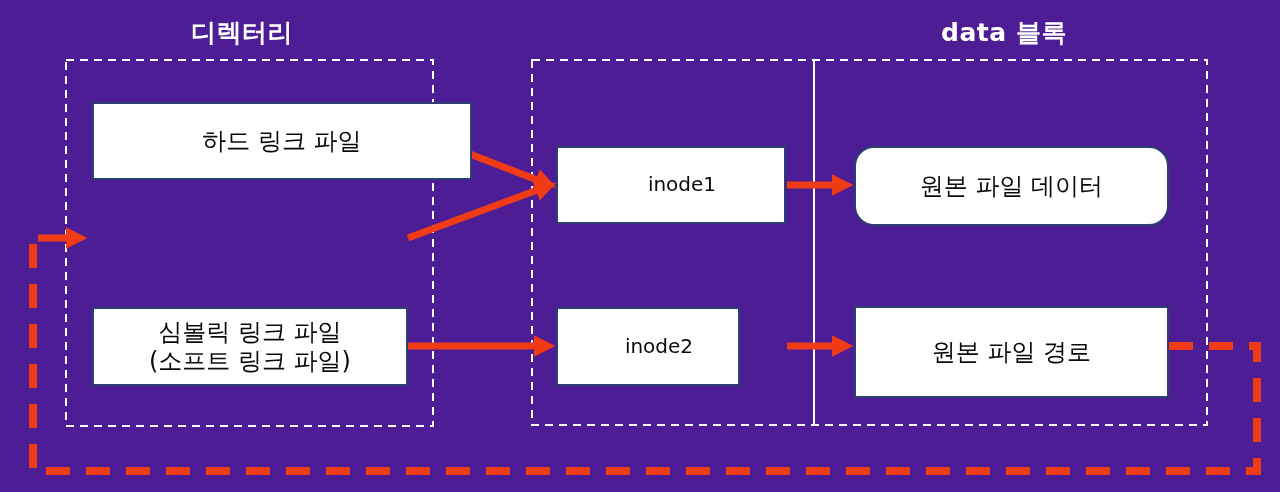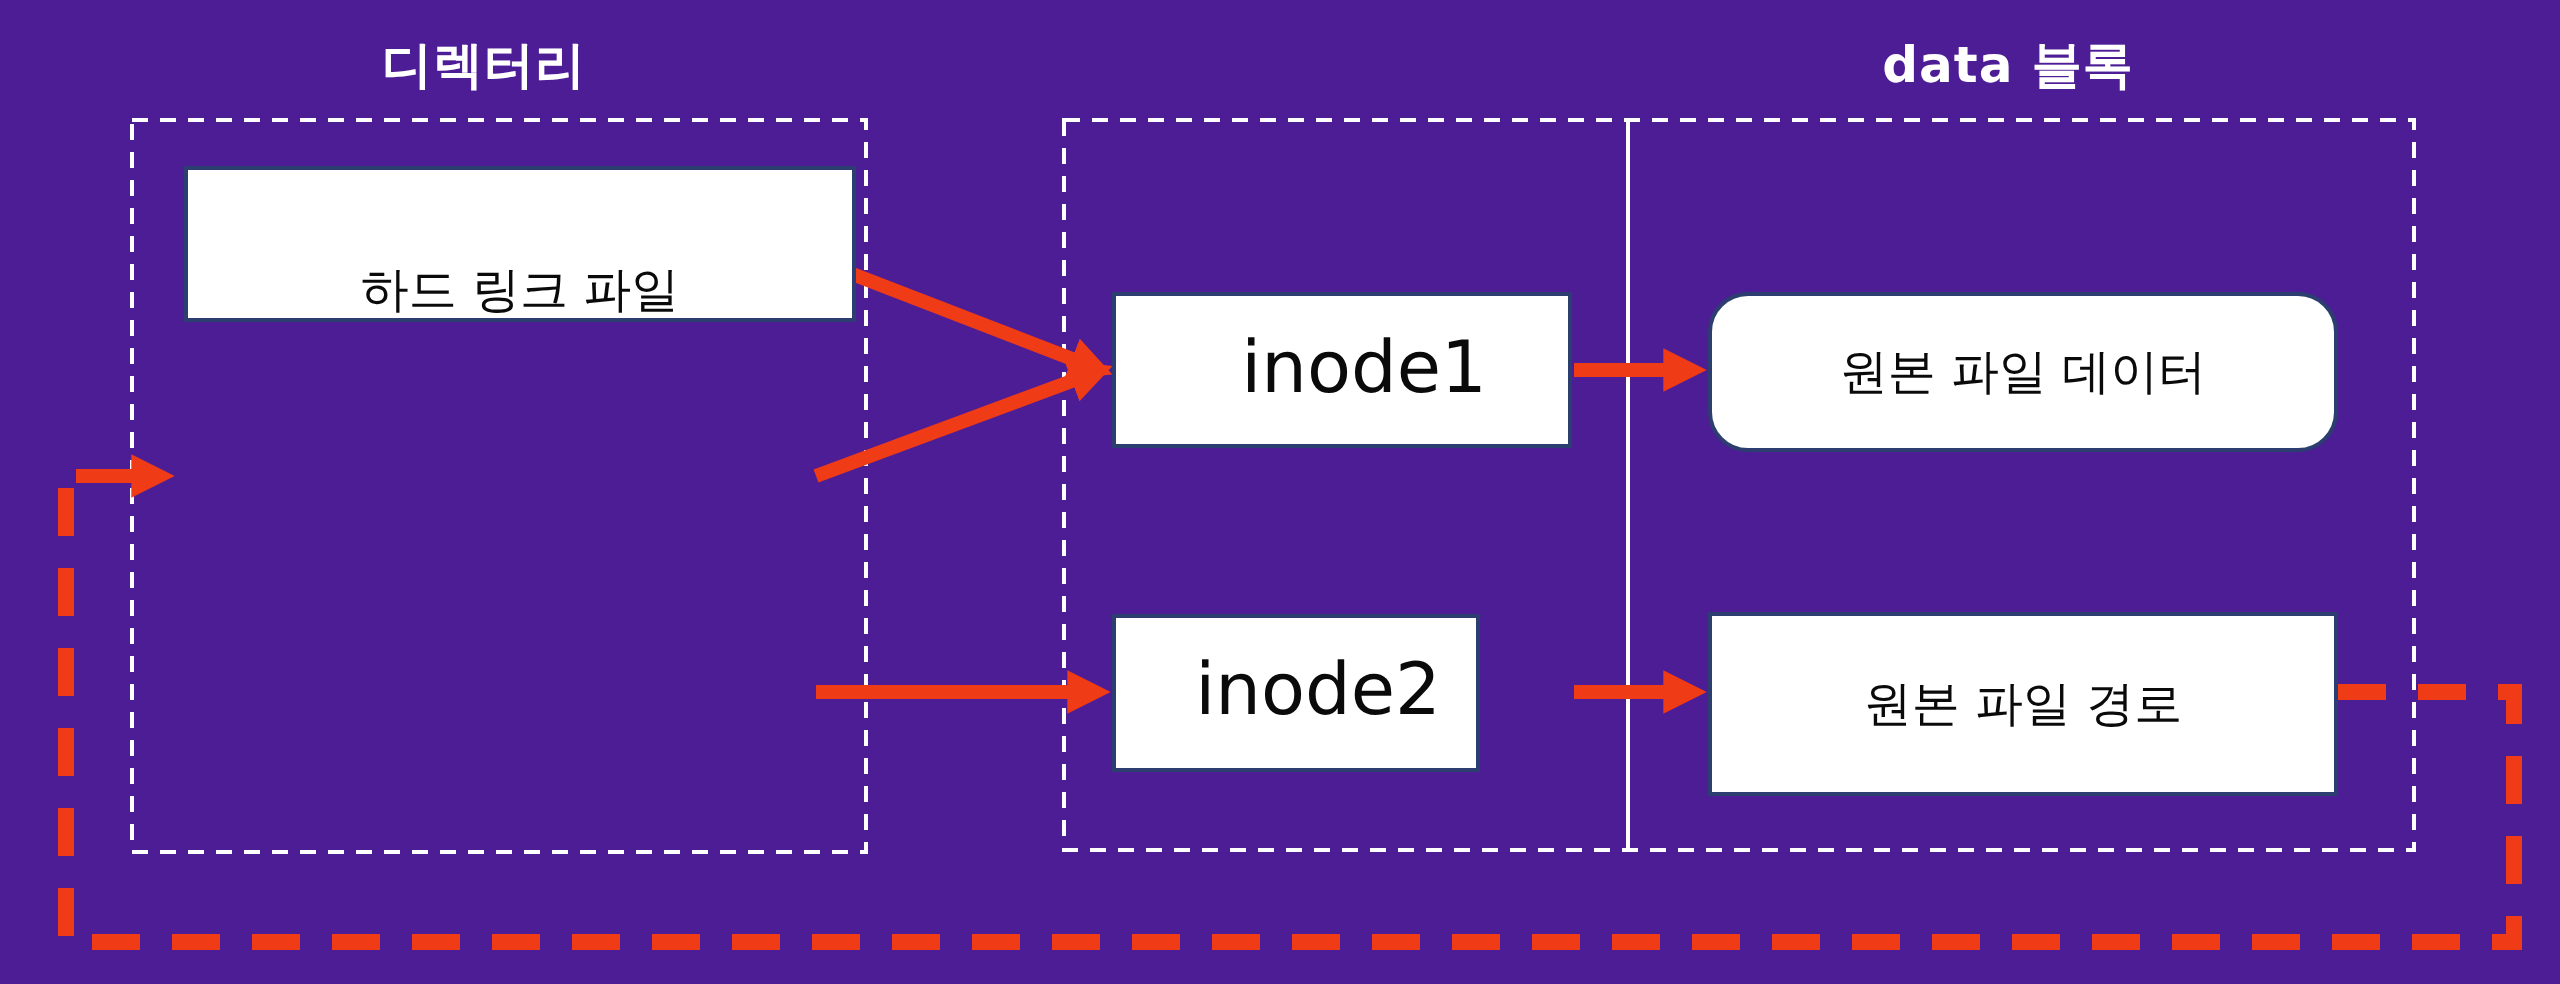--- a/index.html
+++ b/index.html
@@ -19,21 +19,21 @@
   .node-box{
     position:absolute;
     background:#fff;
     border:2px solid #2c3e70;
     box-sizing:border-box;
     display:flex;flex-direction:column;
     align-items:center;justify-content:center;
     color:#0a0a0a;font-size:24px;line-height:1.18;
     text-align:center;white-space:nowrap;
   }
-  .node-box.latin{font-size:36px;padding-left:22px;}
+  .node-box.latin{font-size:20px;padding-left:22px;}
   .svg-layer{position:absolute;left:0;top:0;width:1280px;height:492px;pointer-events:none;}
 </style>
 </head>
 <body>
 
 <div class="stage">
 
   <div class="col-title" style="left:242px;">디렉터리</div>
   <div class="col-title" style="left:1004px;">data 블록</div>
 
@@ -53,22 +53,26 @@
     <line x1="408" y1="130" x2="540" y2="181" stroke="#ef3b16" stroke-width="7" marker-end="url(#ah)"></line>
     <line x1="408" y1="238" x2="540" y2="189" stroke="#ef3b16" stroke-width="7" marker-end="url(#ah)"></line>
     <line x1="408" y1="346" x2="538" y2="346" stroke="#ef3b16" stroke-width="7" marker-end="url(#ah)"></line>
     <line x1="787" y1="185" x2="836" y2="185" stroke="#ef3b16" stroke-width="7" marker-end="url(#ah)"></line>
     <line x1="787" y1="346" x2="836" y2="346" stroke="#ef3b16" stroke-width="7" marker-end="url(#ah)"></line>
 
     <path d="M1169,346 L1257,346 L1257,471 L33,471 L33,244" fill="none" stroke="#ef3b16" stroke-width="8" stroke-dasharray="24 16"></path>
     <line x1="38" y1="238" x2="70" y2="238" stroke="#ef3b16" stroke-width="7" marker-end="url(#ah)"></line>
   </svg>
 
-  <div class="node-box" style="left:92px;top:83px;width:336px;height:78px;justify-content:flex-end;">
+  <div class="node-box" style="left:92px;top:102px;width:380px;height:78px;">
     <span>하드 링크 파일</span>
+  </div>
+  <div class="node-box" style="left:92px;top:307px;width:316px;height:79px;">
+    <span>심볼릭 링크 파일</span>
+    <span>(소프트 링크 파일)</span>
   </div>
 
   <div class="node-box latin" style="left:556px;top:146px;width:230px;height:78px;">
     <span>inode1</span>
   </div>
   <div class="node-box latin" style="left:556px;top:307px;width:184px;height:79px;">
     <span>inode2</span>
   </div>
 
   <div class="node-box" style="left:854px;top:146px;width:315px;height:80px;border-radius:20px;">

